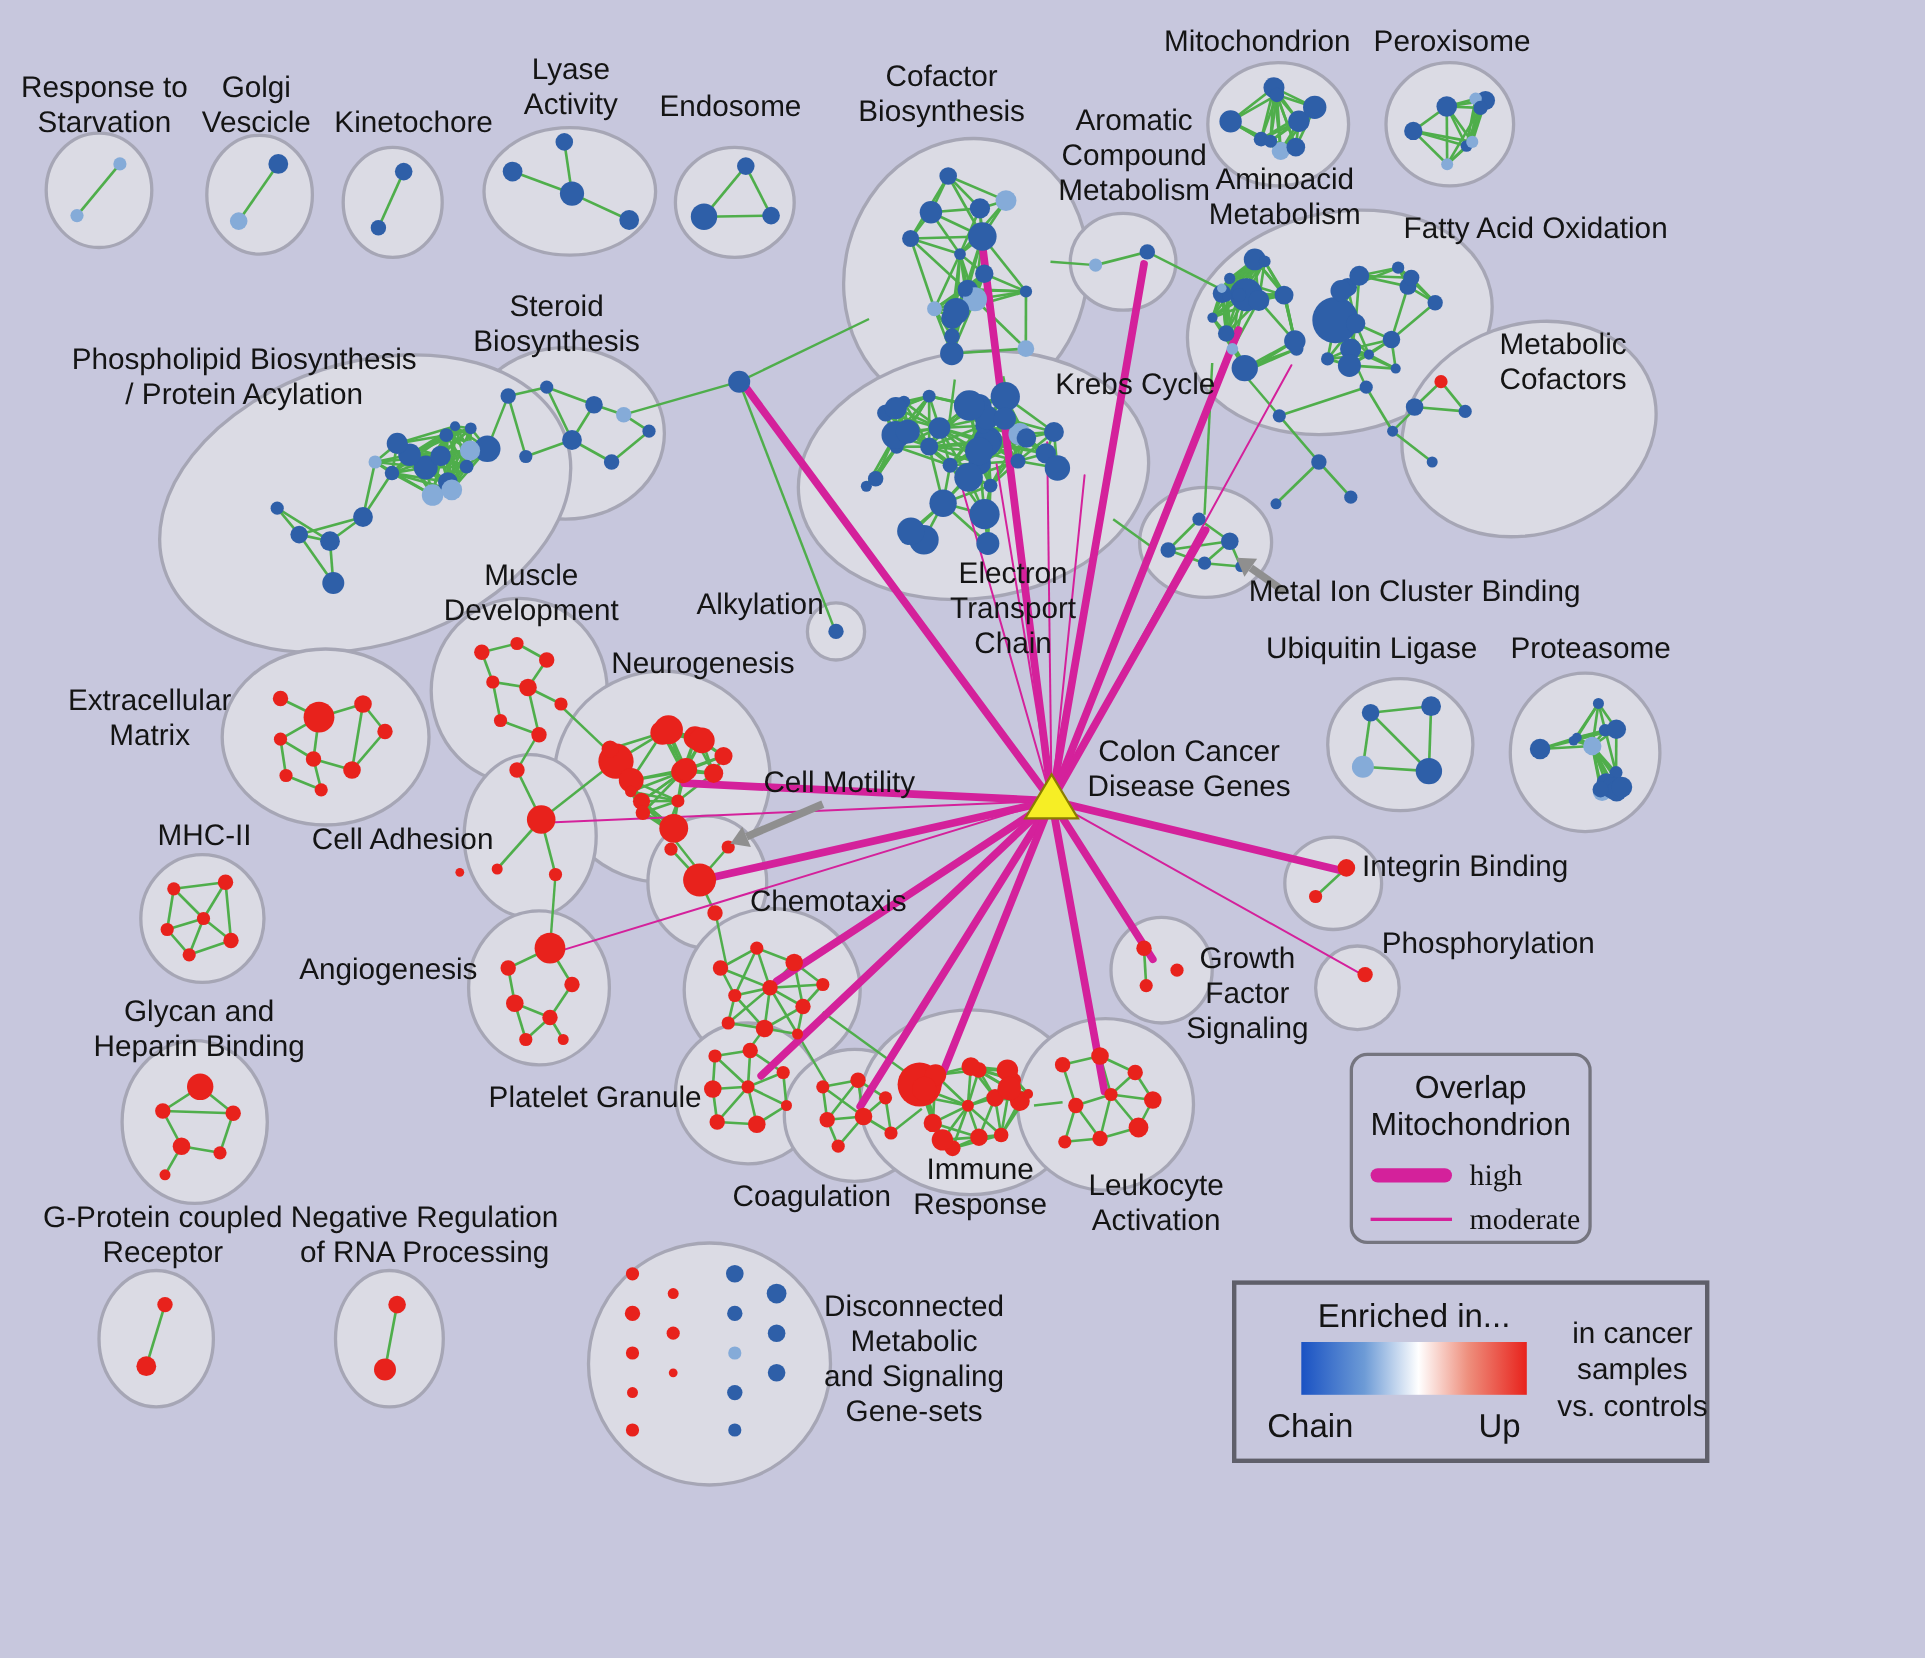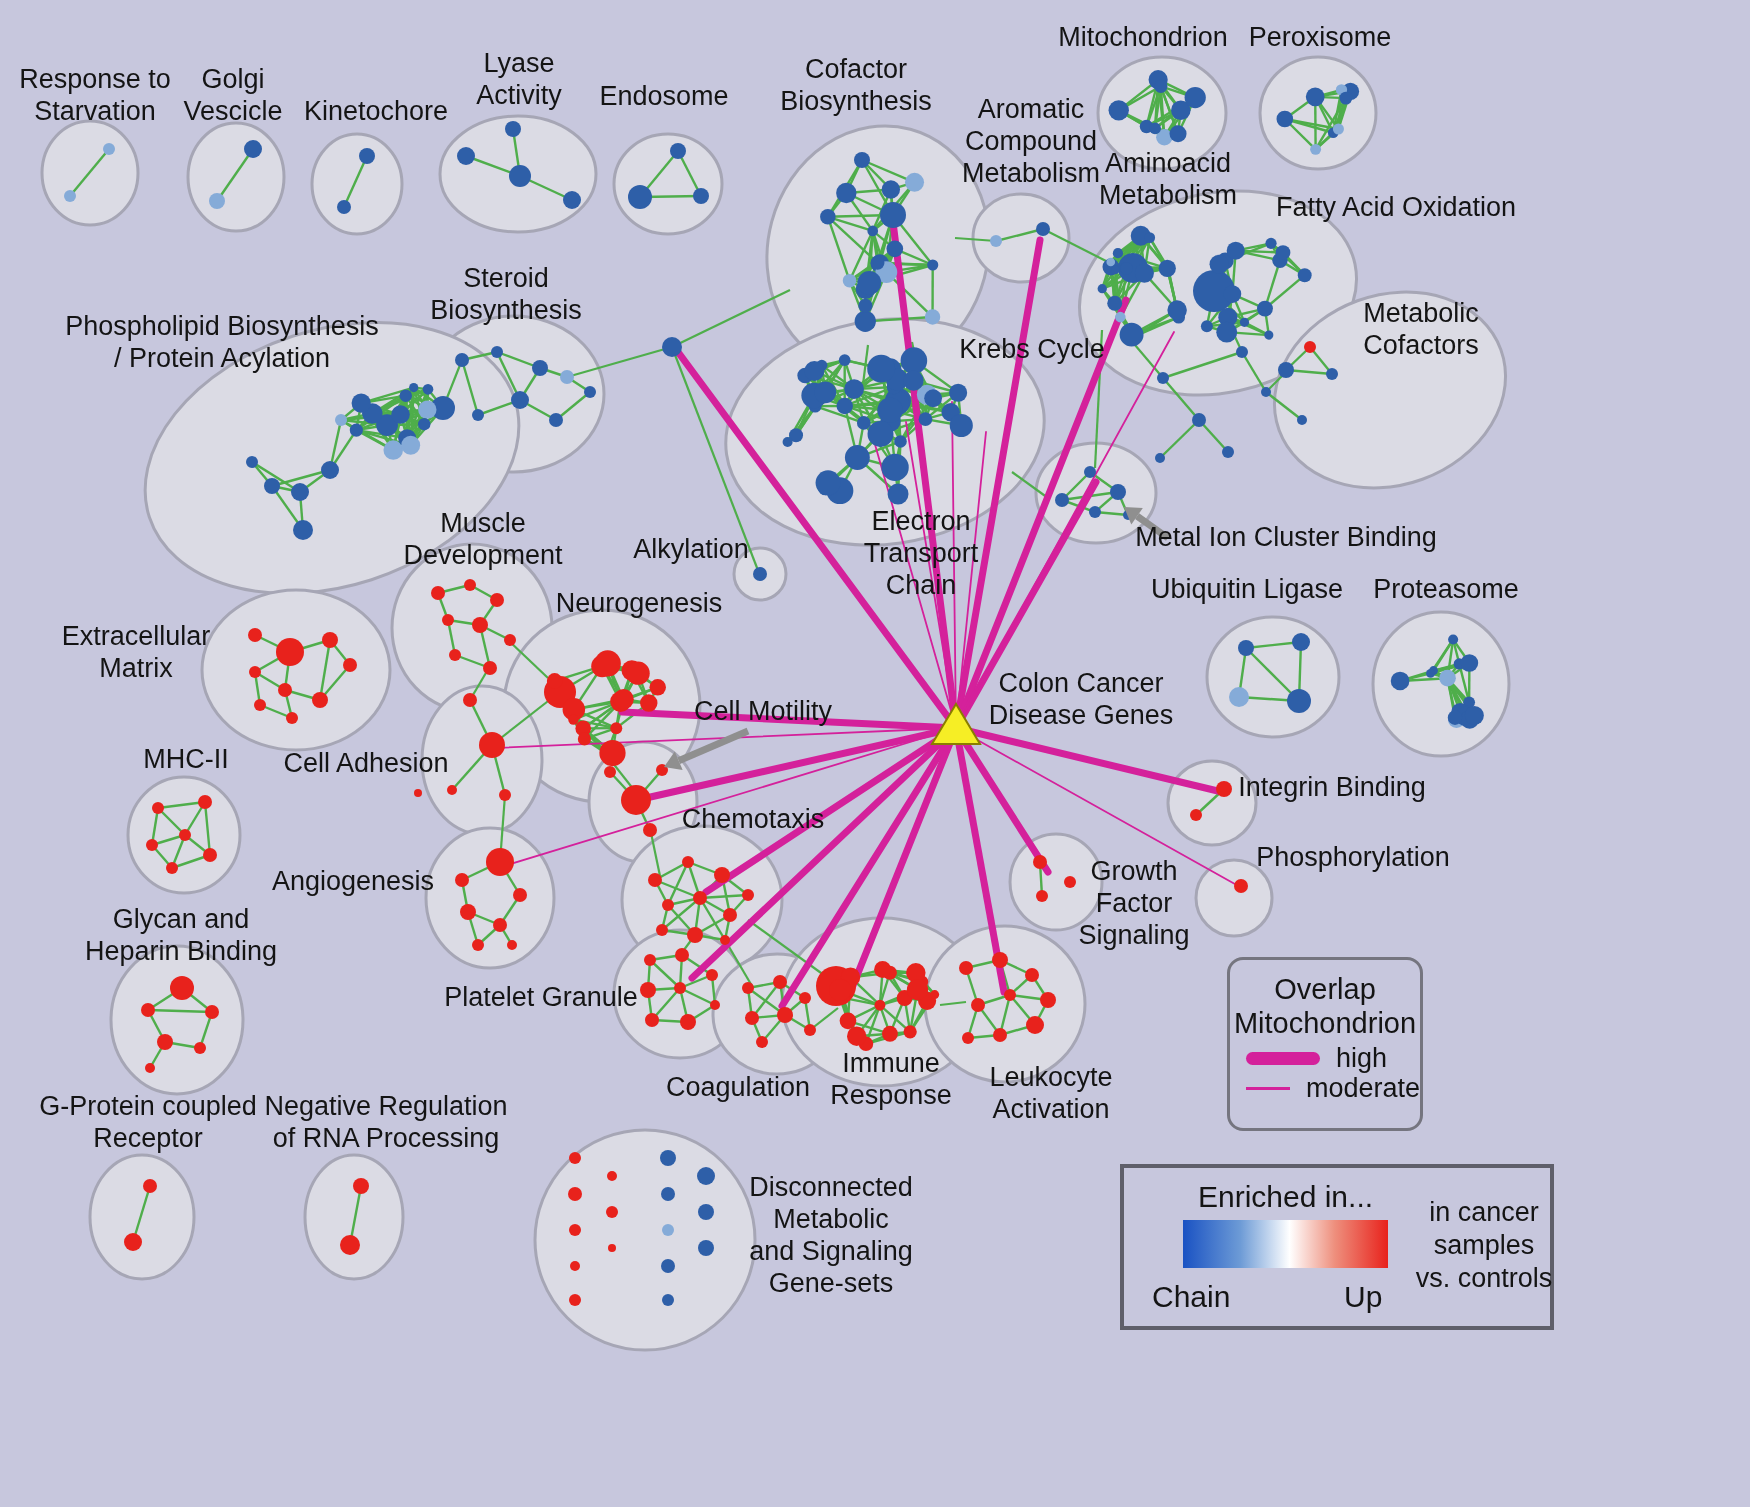--- a/index.html
+++ b/index.html
@@ -1,23 +1,23 @@
 <!DOCTYPE html>
 <html style="--bg: #c7c7dd; --ellipse_fill: #dbdbe4; --ellipse_stroke: #a6a6b5; --blue: #2e5fa8; --lightblue: #85abd8; --red: #e8221c; --green: #4fae4b; --magenta: #d4219b; --yellow: #f6ee25; --arrow: #8f8f8f; --text: #141414; --legend_border: #75757f; --legend_border_dark: #5f5f6a;"><head>
 <meta charset="utf-8">
 <style>
   html,body{margin:0;padding:0;}
   body{width:1750px;height:1507px;overflow:hidden;background:#c7c7dd;font-family:"Liberation Sans",sans-serif;}
   .canvas{position:relative;width:1750px;height:1507px;background:var(--bg,#c7c7dd);}
   svg{position:absolute;left:0;top:0;}
   .clabel{font-size:27px;fill:#141414;font-family:"Liberation Sans",sans-serif;}
   .legend{position:absolute;box-sizing:border-box;color:#141414;}
-  .legend-overlap{left:1227px;top:957px;width:196px;height:174px;border:3px solid var(--legend_border,#75757f);border-radius:16px;padding-top:12px;}
+  .legend-overlap{left:1227px;top:957px;width:220px;height:174px;border:3px solid var(--legend_border,#75757f);border-radius:16px;padding-top:12px;}
   .legend-title{text-align:center;font-size:29px;line-height:34px;}
-  .sig-row{display:flex;align-items:center;margin:6px 0 0 16px;height:24px;}
+  .sig-row{display:flex;align-items:center;margin:16px 0 0 16px;height:24px;font-family:Liberation Serif, serif;}
   .sig-sample{width:74px;margin-right:16px;background:var(--magenta,#d4219b);}
   .sig-high{height:13px;border-radius:7px;}
   .sig-moderate{height:3px;}
   .sig-label{font-size:27px;}
   .legend-enrich{left:1108px;top:1164px;width:434px;height:166px;border:4px solid var(--legend_border_dark,#5f5f6a);margin-left:12px;}
   .enrich-title{position:absolute;left:59px;top:12px;width:205px;text-align:center;font-size:30px;}
   .gradient-bar{position:absolute;left:59px;top:52px;width:205px;height:48px;
      background:linear-gradient(90deg,#1a52c3 0%,#6d9bd6 28%,#ffffff 52%,#ee8f7d 74%,#e8221c 100%);}
   .down-label{position:absolute;left:28px;top:112px;font-size:30px;}
   .up-label{position:absolute;left:220px;top:112px;font-size:30px;}

